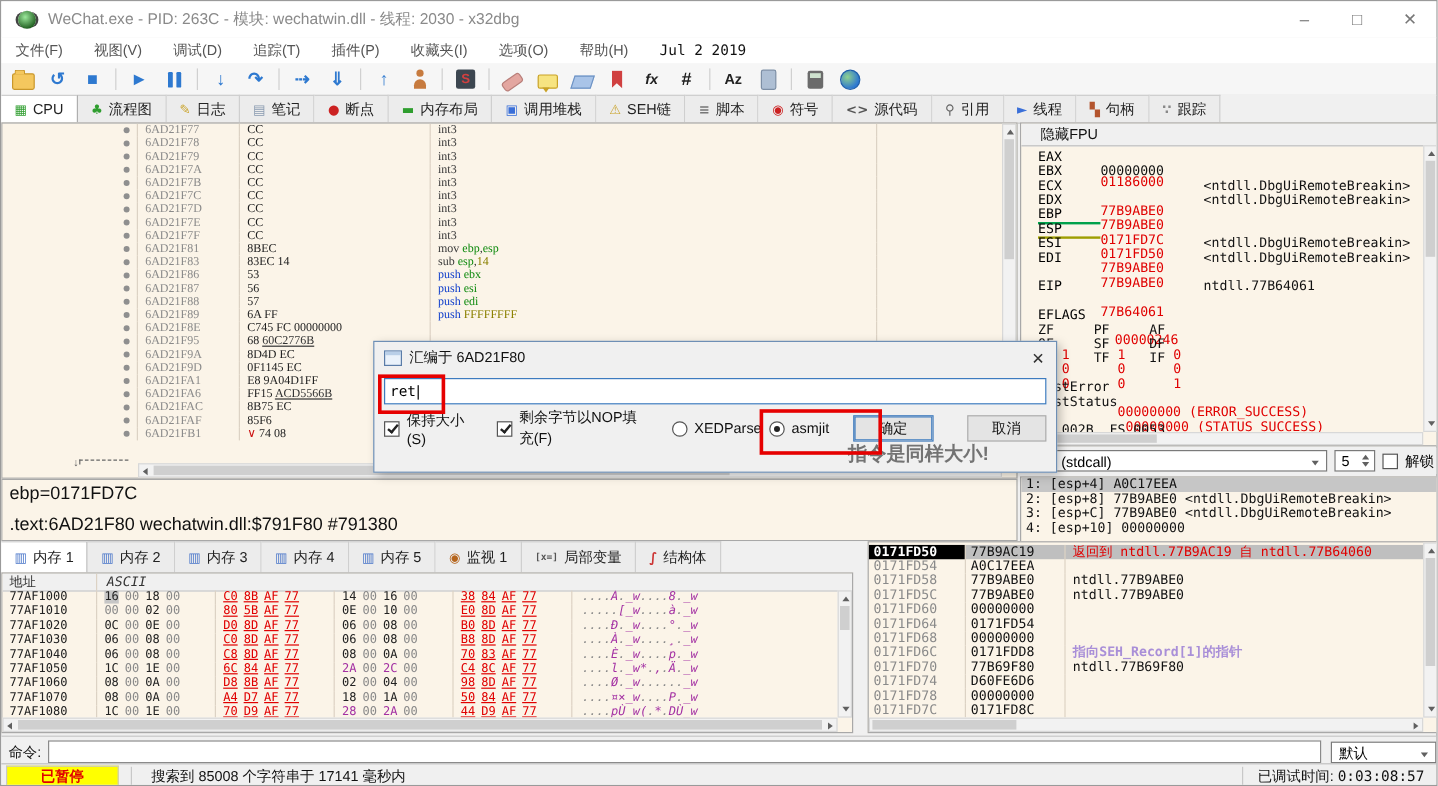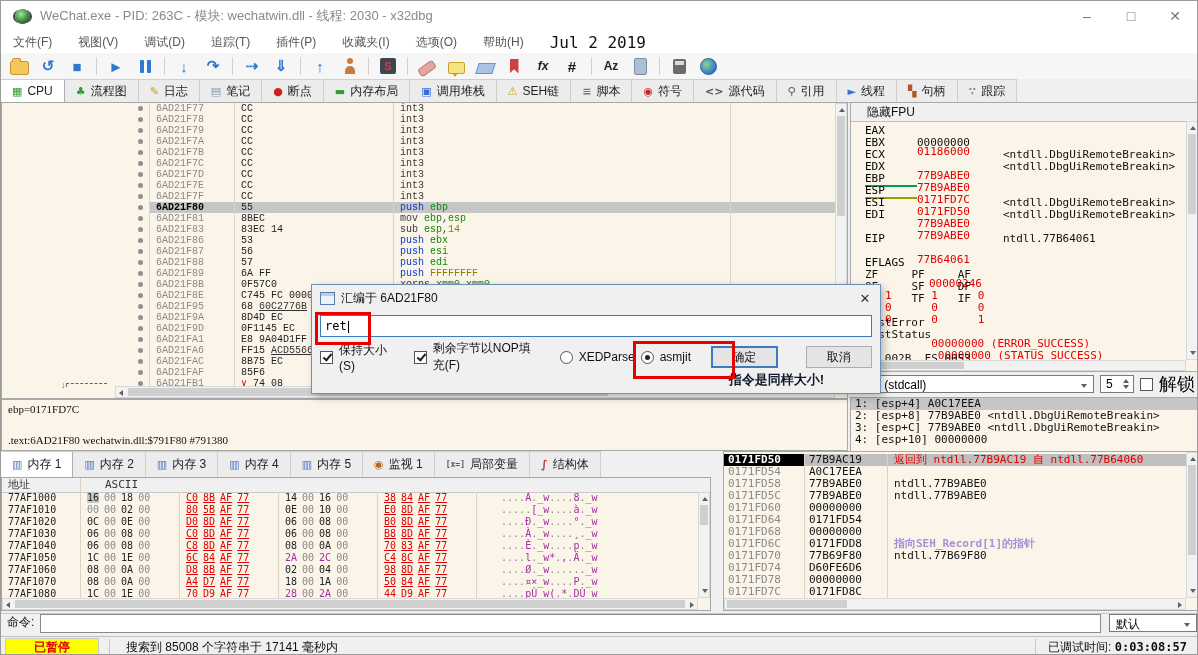--- a/index.html
+++ b/index.html
@@ -5,21 +5,21 @@
   html,body{margin:0;padding:0;background:#D6D6D6;font-family:"Liberation Sans",sans-serif;}
   #win{position:relative;width:1198px;height:655px;background:#F0F0F0;border:1px solid #9A9A9A;overflow:hidden;box-sizing:border-box;}
   
   #titlebar{position:absolute;left:0;top:0;right:0;height:30px;background:#FFFFFF;display:flex;align-items:center;border-bottom:1px solid #E4E4E4;}
   .ic-bug{width:15px;height:15px;margin:0 10px 0 14px;border-radius:50%;background:radial-gradient(circle at 40% 35%,#9BE89B,#1E5C1E 75%);box-shadow:-3px 0 0 -1px #444,3px 0 0 -1px #444;}
   #title-text{color:#8A8A8A;font-size:13px;}
   #wctl{margin-left:auto;display:flex;}
   .wbtn{width:44px;height:30px;display:flex;align-items:center;justify-content:center;color:#777;font-size:14px;}
   
   #menubar{position:absolute;left:0;top:30px;right:0;height:22px;background:#FFFFFF;display:flex;align-items:center;gap:26px;padding-left:12px;font-size:12px;color:#555;}
-  #menu-date{color:#111;font-family:"DejaVu Sans Mono",monospace;font-size:16px;}
+  #menu-date{color:#111;font-family:"DejaVu Sans Mono",monospace;font-size:12px;}
   
   #toolbar{position:absolute;left:0;top:52px;right:0;height:26px;background:#F6F6F6;border-bottom:1px solid #DDD;display:flex;align-items:center;gap:9px;padding-left:8px;}
   .tbtn{width:20px;height:20px;display:flex;align-items:center;justify-content:center;font-size:15px;font-weight:bold;}
   .tsep{width:1px;height:18px;background:#D0D0D0;}
   .ic-folder{width:17px;height:12px;background:#F4C75E;border:1px solid #C9972B;border-radius:2px;position:relative;margin-top:4px;}
   .ic-folder::before{content:"";position:absolute;top:-4px;left:1px;width:7px;height:3px;background:#F4C75E;border:1px solid #C9972B;border-bottom:none;border-radius:2px 2px 0 0;}
   .ic-pause{display:inline-flex;gap:3px;}.ic-pause i{width:4px;height:13px;background:#2E79D0;border-radius:1px;}
   .ic-person{position:relative;width:13px;height:16px;}
   .ic-person::before{content:"";position:absolute;top:0;left:4px;width:6px;height:6px;border-radius:50%;background:#C77B3F;}
   .ic-person::after{content:"";position:absolute;bottom:0;left:2px;width:10px;height:8px;border-radius:5px 5px 0 0;background:#C77B3F;}
@@ -39,21 +39,21 @@
   #bottabs{top:450px;height:26px;width:840px;border-bottom:none;}
   .tab{display:flex;align-items:center;gap:5px;padding:0 11px;font-size:12px;color:#222;border-right:1px solid #CFCFCF;border-top:1px solid #CFCFCF;background:#ECECEC;}
   .tab.act{background:#FFFFFF;border-right:1px solid #AFAFAF;}
   .tabico{font-size:11px;font-weight:bold;line-height:1;font-family:"DejaVu Sans",sans-serif;}
   
   .cream{background:#FBF4E8;}
   .pane{position:absolute;box-sizing:border-box;border:1px solid #A8A8A8;overflow:hidden;}
   
   #disasm{left:0;top:101px;width:847px;height:297px;}
   #dis-rows{position:absolute;left:0;top:0;right:12px;bottom:12px;overflow:hidden;}
-  .d-row{display:flex;height:11px;line-height:11px;font-family:Liberation Mono, monospace;font-size:10px;white-space:pre;padding-left:35px;}
+  .d-row{display:flex;height:11px;line-height:11px;font-family:Liberation Serif, serif;font-size:10px;white-space:pre;}
   .d-gut{width:112px;flex:none;position:relative;}
   .d-dot{position:absolute;right:6px;top:3px;width:5px;height:5px;border-radius:50%;background:#8F8F8F;}
   .d-addr{width:78px;flex:none;padding-left:6px;color:#8A8A8A;border-left:1px solid #DCD2C4;}
   .d-bytes{width:152px;flex:none;padding-left:6px;color:#222;border-left:1px solid #DCD2C4;}
   .d-asm{flex:1;padding-left:6px;border-left:1px solid #DCD2C4;}
   .d-comm{width:104px;flex:none;border-left:1px solid #DCD2C4;}
   .d-row.sel .d-addr{color:#000;font-weight:bold;}
   .d-row.sel .d-addr,.d-row.sel .d-bytes,.d-row.sel .d-asm,.d-row.sel .d-comm{background:#C6C6C6;}
   .tk-k{color:#3A3A3A;margin-top:30px;}.tk-jb{color:#0D3CCB;}.tk-rg{color:#0E8A0E;}.tk-im{color:#8B8000;}
   .tk-u{color:#333;text-decoration:underline;}
@@ -86,28 +86,28 @@
   .spin span{padding-left:5px;line-height:16px;display:inline-block;}
   .cb{width:13px;height:13px;background:#FFF;border:1px solid #555;position:relative;display:inline-block;flex:none;box-sizing:border-box;}
   .cb.on::after{content:"";position:absolute;left:2px;top:2px;width:7px;height:3px;border-left:2px solid #222;border-bottom:2px solid #222;transform:rotate(-50deg);}
   .rd{width:13px;height:13px;border:1px solid #555;border-radius:50%;background:#FFF;position:relative;display:inline-block;flex:none;box-sizing:border-box;}
   .rd.on::after{content:"";position:absolute;left:3px;top:3px;width:5px;height:5px;border-radius:50%;background:#222;}
   #argspane{left:849px;top:396px;width:349px;height:60px;}
   .arg-row{height:12px;line-height:12px;font-family:"DejaVu Sans Mono",monospace;font-size:11px;white-space:pre;color:#111;padding-left:4px;}
   .arg-row.sel{background:#C6C6C6;}
   
   #infopane{left:0;top:398px;width:847px;height:52px;}
-  #infopane div{font-family:Liberation Serif, serif;font-size:11px;color:#111;padding:3px 0 0 6px;}
+  #infopane div{font-family:Liberation Sans, sans-serif;font-size:15px;color:#111;padding:3px 0 0 6px;}
   #info2{position:absolute;bottom:4px;}
   
   #mempane{left:0;top:476px;width:710px;height:134px;}
   #mem-head{display:flex;height:14px;line-height:14px;background:#F0F0F0;border-bottom:1px solid #C8C8C8;font-size:11px;color:#333;font-family:"DejaVu Sans Mono",monospace;}
   .m-addr{width:72px;flex:none;padding-left:6px;}
   .m-g{width:92px;flex:none;padding-left:6px;border-left:1px solid #DCD2C4;white-space:pre;}
-  .m-ascii{flex:1;padding-left:24px;border-left:1px solid #DCD2C4;white-space:pre;}
+  .m-ascii{flex:1;padding-left:8px;border-left:1px solid #DCD2C4;white-space:pre;font-style:italic;}
   #mem-rows{position:absolute;left:0;top:14px;right:12px;bottom:12px;overflow:hidden;}
   .m-row{display:flex;height:12px;line-height:12px;font-family:"DejaVu Sans Mono",monospace;font-size:10px;color:#222;}
   .byte{margin-right:5px;}
   .b0{color:#8A8A8A;}.bp{color:#A330A3;}.bb{color:#222;}
   .g-ptr{color:#E00000;text-decoration:underline;}
   .bsel{background:#C6C6C6;}
   .a-dim{color:#8A8A8A;}.a-ch{color:#A330A3;}
   
   #stackpane{left:722px;top:450px;width:476px;height:160px;}
   #stack-rows{position:absolute;left:0;top:2px;right:12px;bottom:12px;overflow:hidden;}
@@ -124,34 +124,34 @@
   .ic-dlg{width:13px;height:11px;border:1px solid #5A7CA8;background:#EAF2FB;margin:0 6px 0 8px;position:relative;}
   .ic-dlg::before{content:"";position:absolute;left:0;top:0;right:0;height:3px;background:#B9CFE8;}
   #dlg-close{margin-left:auto;width:30px;text-align:center;color:#333;font-size:13px;}
   #dlg-input{position:absolute;left:8px;right:8px;top:30px;height:20px;background:#FFF;border:1px solid #3D7BBF;font-family:"DejaVu Sans Mono",monospace;font-size:12px;line-height:20px;padding-left:4px;color:#000;}
   .caret{display:inline-block;width:1px;height:12px;background:#000;vertical-align:middle;margin-left:1px;}
   #dlg-controls{position:absolute;left:8px;right:8px;top:60px;height:24px;display:flex;align-items:center;gap:6px;font-size:12px;color:#111;}
   .dlg-gap{width:10px;}
   .btn{height:22px;line-height:20px;text-align:center;background:#E4E4E4;border:1px solid #ADADAD;font-size:12px;box-sizing:border-box;}
   #btn-ok{width:78px;border:1px solid #3D7BBF;box-shadow:inset 0 0 0 1px #3D7BBF;margin-left:14px;}
   #btn-cancel{width:78px;margin-left:22px;}
-  #dlg-hint{position:absolute;right:56px;bottom:4px;color:#0f172a;font-weight:bold;font-size:13px;}
+  #dlg-hint{position:absolute;right:56px;bottom:4px;color:#737373;font-weight:bold;font-size:16px;}
   .ann{position:absolute;border:3px solid #E60000;z-index:60;pointer-events:none;}
   #ann-input{left:3px;top:27px;width:50px;height:27px;}
   #ann-ok{right:145px;top:56px;width:96px;height:32px;}
   
-  #cmdbar{position:absolute;left:0;top:612px;right:0;height:22px;background:#F0F0F0;display:flex;align-items:flex-start;border-top:1px solid #C8C8C8;}
+  #cmdbar{position:absolute;left:0;top:612px;right:0;height:22px;background:#F0F0F0;display:flex;align-items:flex-end;border-top:1px solid #C8C8C8;}
   #cmd-label{font-size:12px;color:#111;padding:0 6px 0 6px;}
   #cmd-input{flex:1;height:17px;background:#FFF;border:1px solid #8A8A8A;}
   #cmd-combo{width:88px;margin:0 0 0 8px;}
   #statusbar{position:absolute;left:0;top:635px;right:0;height:20px;background:#F0F0F0;border-top:1px solid #C0C0C0;display:flex;align-items:center;font-size:12px;}
   #st-state{width:92px;height:16px;margin-left:4px;background:#FFFF00;color:#E00000;font-weight:bold;text-align:center;line-height:16px;border:1px solid #C8C8C8;}
   #st-msg{padding-left:16px;color:#111;border-left:1px solid #C8C8C8;margin-left:10px;height:16px;line-height:16px;}
   #st-time{margin-left:auto;border-left:1px solid #C8C8C8;height:16px;line-height:16px;padding:0 10px 0 12px;color:#111;}
-  #st-time b{font-weight:bold;font-family:"DejaVu Sans Mono",monospace;}
+  #st-time b{font-weight:normal;font-family:"DejaVu Sans Mono",monospace;}
 </style>
 </head>
 <body>
 
 <div id="win">
 
   <div id="titlebar">
     <span class="ic-bug"></span>
     <span id="title-text">WeChat.exe - PID: 263C - 模块: wechatwin.dll - 线程: 2030 - x32dbg</span>
     <div id="wctl">
@@ -298,28 +298,26 @@
     <div id="dis-rows">
         <div class="d-row"><div class="d-gut"><span class="d-dot"></span></div><div class="d-addr">6AD21F77</div><div class="d-bytes"><span>CC</span></div><div class="d-asm"><span class="tk-k">int3</span></div><div class="d-comm"></div></div>
         <div class="d-row"><div class="d-gut"><span class="d-dot"></span></div><div class="d-addr">6AD21F78</div><div class="d-bytes"><span>CC</span></div><div class="d-asm"><span class="tk-k">int3</span></div><div class="d-comm"></div></div>
         <div class="d-row"><div class="d-gut"><span class="d-dot"></span></div><div class="d-addr">6AD21F79</div><div class="d-bytes"><span>CC</span></div><div class="d-asm"><span class="tk-k">int3</span></div><div class="d-comm"></div></div>
         <div class="d-row"><div class="d-gut"><span class="d-dot"></span></div><div class="d-addr">6AD21F7A</div><div class="d-bytes"><span>CC</span></div><div class="d-asm"><span class="tk-k">int3</span></div><div class="d-comm"></div></div>
         <div class="d-row"><div class="d-gut"><span class="d-dot"></span></div><div class="d-addr">6AD21F7B</div><div class="d-bytes"><span>CC</span></div><div class="d-asm"><span class="tk-k">int3</span></div><div class="d-comm"></div></div>
         <div class="d-row"><div class="d-gut"><span class="d-dot"></span></div><div class="d-addr">6AD21F7C</div><div class="d-bytes"><span>CC</span></div><div class="d-asm"><span class="tk-k">int3</span></div><div class="d-comm"></div></div>
         <div class="d-row"><div class="d-gut"><span class="d-dot"></span></div><div class="d-addr">6AD21F7D</div><div class="d-bytes"><span>CC</span></div><div class="d-asm"><span class="tk-k">int3</span></div><div class="d-comm"></div></div>
         <div class="d-row"><div class="d-gut"><span class="d-dot"></span></div><div class="d-addr">6AD21F7E</div><div class="d-bytes"><span>CC</span></div><div class="d-asm"><span class="tk-k">int3</span></div><div class="d-comm"></div></div>
         <div class="d-row"><div class="d-gut"><span class="d-dot"></span></div><div class="d-addr">6AD21F7F</div><div class="d-bytes"><span>CC</span></div><div class="d-asm"><span class="tk-k">int3</span></div><div class="d-comm"></div></div>
-        <div class="d-row sel"><div class="d-gut"><span class="d-dot"></span></div><div class="d-addr">6AD21F80</div><div class="d-bytes"><span>55</span></div><div class="d-asm"><span class="tk-jb">push </span><span class="tk-rg">ebp</span></div><div class="d-comm"></div></div>
         <div class="d-row"><div class="d-gut"><span class="d-dot"></span></div><div class="d-addr">6AD21F81</div><div class="d-bytes"><span>8BEC</span></div><div class="d-asm"><span class="tk-k">mov </span><span class="tk-rg">ebp</span><span class="tk-k">,</span><span class="tk-rg">esp</span></div><div class="d-comm"></div></div>
         <div class="d-row"><div class="d-gut"><span class="d-dot"></span></div><div class="d-addr">6AD21F83</div><div class="d-bytes"><span>83EC 14</span></div><div class="d-asm"><span class="tk-k">sub </span><span class="tk-rg">esp</span><span class="tk-k">,</span><span class="tk-im">14</span></div><div class="d-comm"></div></div>
         <div class="d-row"><div class="d-gut"><span class="d-dot"></span></div><div class="d-addr">6AD21F86</div><div class="d-bytes"><span>53</span></div><div class="d-asm"><span class="tk-jb">push </span><span class="tk-rg">ebx</span></div><div class="d-comm"></div></div>
         <div class="d-row"><div class="d-gut"><span class="d-dot"></span></div><div class="d-addr">6AD21F87</div><div class="d-bytes"><span>56</span></div><div class="d-asm"><span class="tk-jb">push </span><span class="tk-rg">esi</span></div><div class="d-comm"></div></div>
         <div class="d-row"><div class="d-gut"><span class="d-dot"></span></div><div class="d-addr">6AD21F88</div><div class="d-bytes"><span>57</span></div><div class="d-asm"><span class="tk-jb">push </span><span class="tk-rg">edi</span></div><div class="d-comm"></div></div>
         <div class="d-row"><div class="d-gut"><span class="d-dot"></span></div><div class="d-addr">6AD21F89</div><div class="d-bytes"><span>6A FF</span></div><div class="d-asm"><span class="tk-jb">push </span><span class="tk-im">FFFFFFFF</span></div><div class="d-comm"></div></div>
-        <div class="d-row"><div class="d-gut"><span class="d-dot"></span></div><div class="d-addr">6AD21F8B</div><div class="d-bytes"><span>0F57C0</span></div><div class="d-asm"><span class="tk-k">xorps </span><span class="tk-rg">xmm0</span><span class="tk-k">,</span><span class="tk-rg">xmm0</span></div><div class="d-comm"></div></div>
         <div class="d-row"><div class="d-gut"><span class="d-dot"></span></div><div class="d-addr">6AD21F8E</div><div class="d-bytes"><span>C745 FC 00000000</span></div><div class="d-asm"></div><div class="d-comm"></div></div>
         <div class="d-row"><div class="d-gut"><span class="d-dot"></span></div><div class="d-addr">6AD21F95</div><div class="d-bytes"><span>68 </span><span class="tk-u">60C2776B</span></div><div class="d-asm"></div><div class="d-comm"></div></div>
         <div class="d-row"><div class="d-gut"><span class="d-dot"></span></div><div class="d-addr">6AD21F9A</div><div class="d-bytes"><span>8D4D EC</span></div><div class="d-asm"></div><div class="d-comm"></div></div>
         <div class="d-row"><div class="d-gut"><span class="d-dot"></span></div><div class="d-addr">6AD21F9D</div><div class="d-bytes"><span>0F1145 EC</span></div><div class="d-asm"></div><div class="d-comm"></div></div>
         <div class="d-row"><div class="d-gut"><span class="d-dot"></span></div><div class="d-addr">6AD21FA1</div><div class="d-bytes"><span>E8 9A04D1FF</span></div><div class="d-asm"></div><div class="d-comm"></div></div>
         <div class="d-row"><div class="d-gut"><span class="d-dot"></span></div><div class="d-addr">6AD21FA6</div><div class="d-bytes"><span>FF15 </span><span class="tk-u">ACD5566B</span></div><div class="d-asm"></div><div class="d-comm"></div></div>
         <div class="d-row"><div class="d-gut"><span class="d-dot"></span></div><div class="d-addr">6AD21FAC</div><div class="d-bytes"><span>8B75 EC</span></div><div class="d-asm"></div><div class="d-comm"></div></div>
         <div class="d-row"><div class="d-gut"><span class="d-dot"></span></div><div class="d-addr">6AD21FAF</div><div class="d-bytes"><span>85F6</span></div><div class="d-asm"></div><div class="d-comm"></div></div>
         <div class="d-row"><div class="d-gut"><span class="d-dot"></span></div><div class="d-addr">6AD21FB1</div><div class="d-bytes"><span class="jmark">∨ </span><span>74 08</span></div><div class="d-asm"></div><div class="d-comm"></div></div>
       </div>
@@ -373,21 +371,21 @@
     <div class="combo" style="flex:1;">
       <span>默认 (stdcall)</span>
       <i class="tri tri-down" style="right:6px;top:8px;"></i>
     </div>
     <div class="spin">
       <span>5</span>
       <i class="tri tri-up" style="right:4px;top:3px;"></i>
       <i class="tri tri-down" style="right:4px;bottom:3px;"></i>
     </div>
     <span class="cb"></span>
-    <span style="font-size:18px;margin-right:4px;">解锁</span>
+    <span style="font-size:12px;margin-right:4px;">解锁</span>
   </div>
 
   <div id="argspane" class="pane cream">
       <div class="arg-row sel">1: [esp+4] A0C17EEA</div>
       <div class="arg-row">2: [esp+8] 77B9ABE0 &lt;ntdll.DbgUiRemoteBreakin&gt;</div>
       <div class="arg-row">3: [esp+C] 77B9ABE0 &lt;ntdll.DbgUiRemoteBreakin&gt;</div>
       <div class="arg-row">4: [esp+10] 00000000</div>
     </div>
 
   <div id="infopane" class="pane cream">

